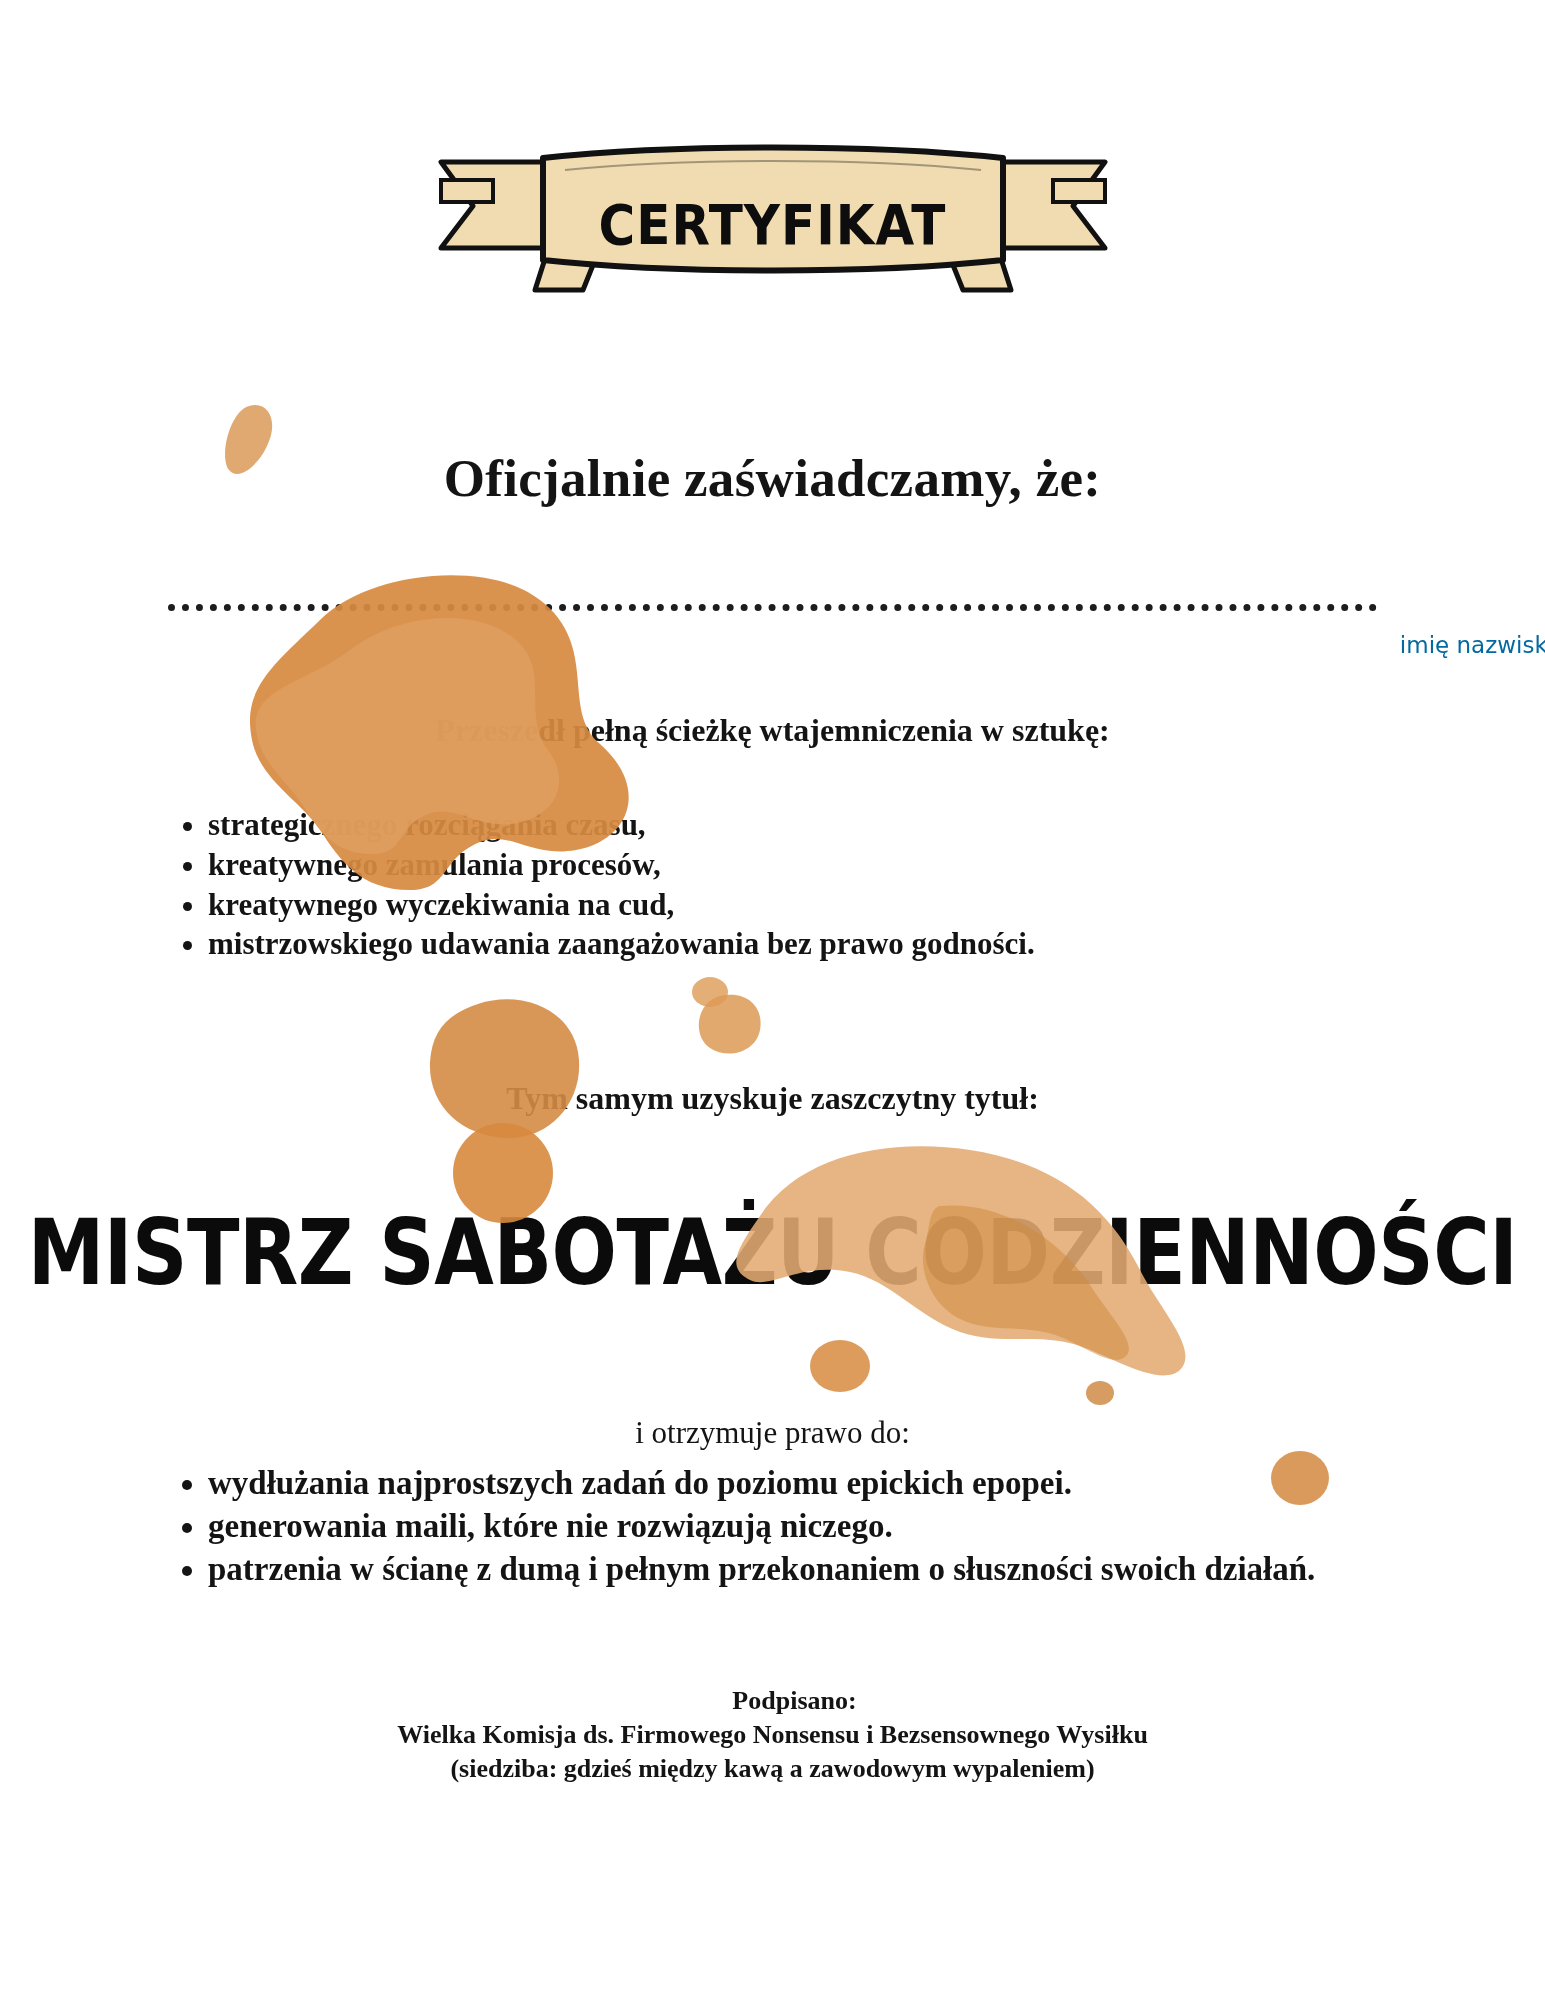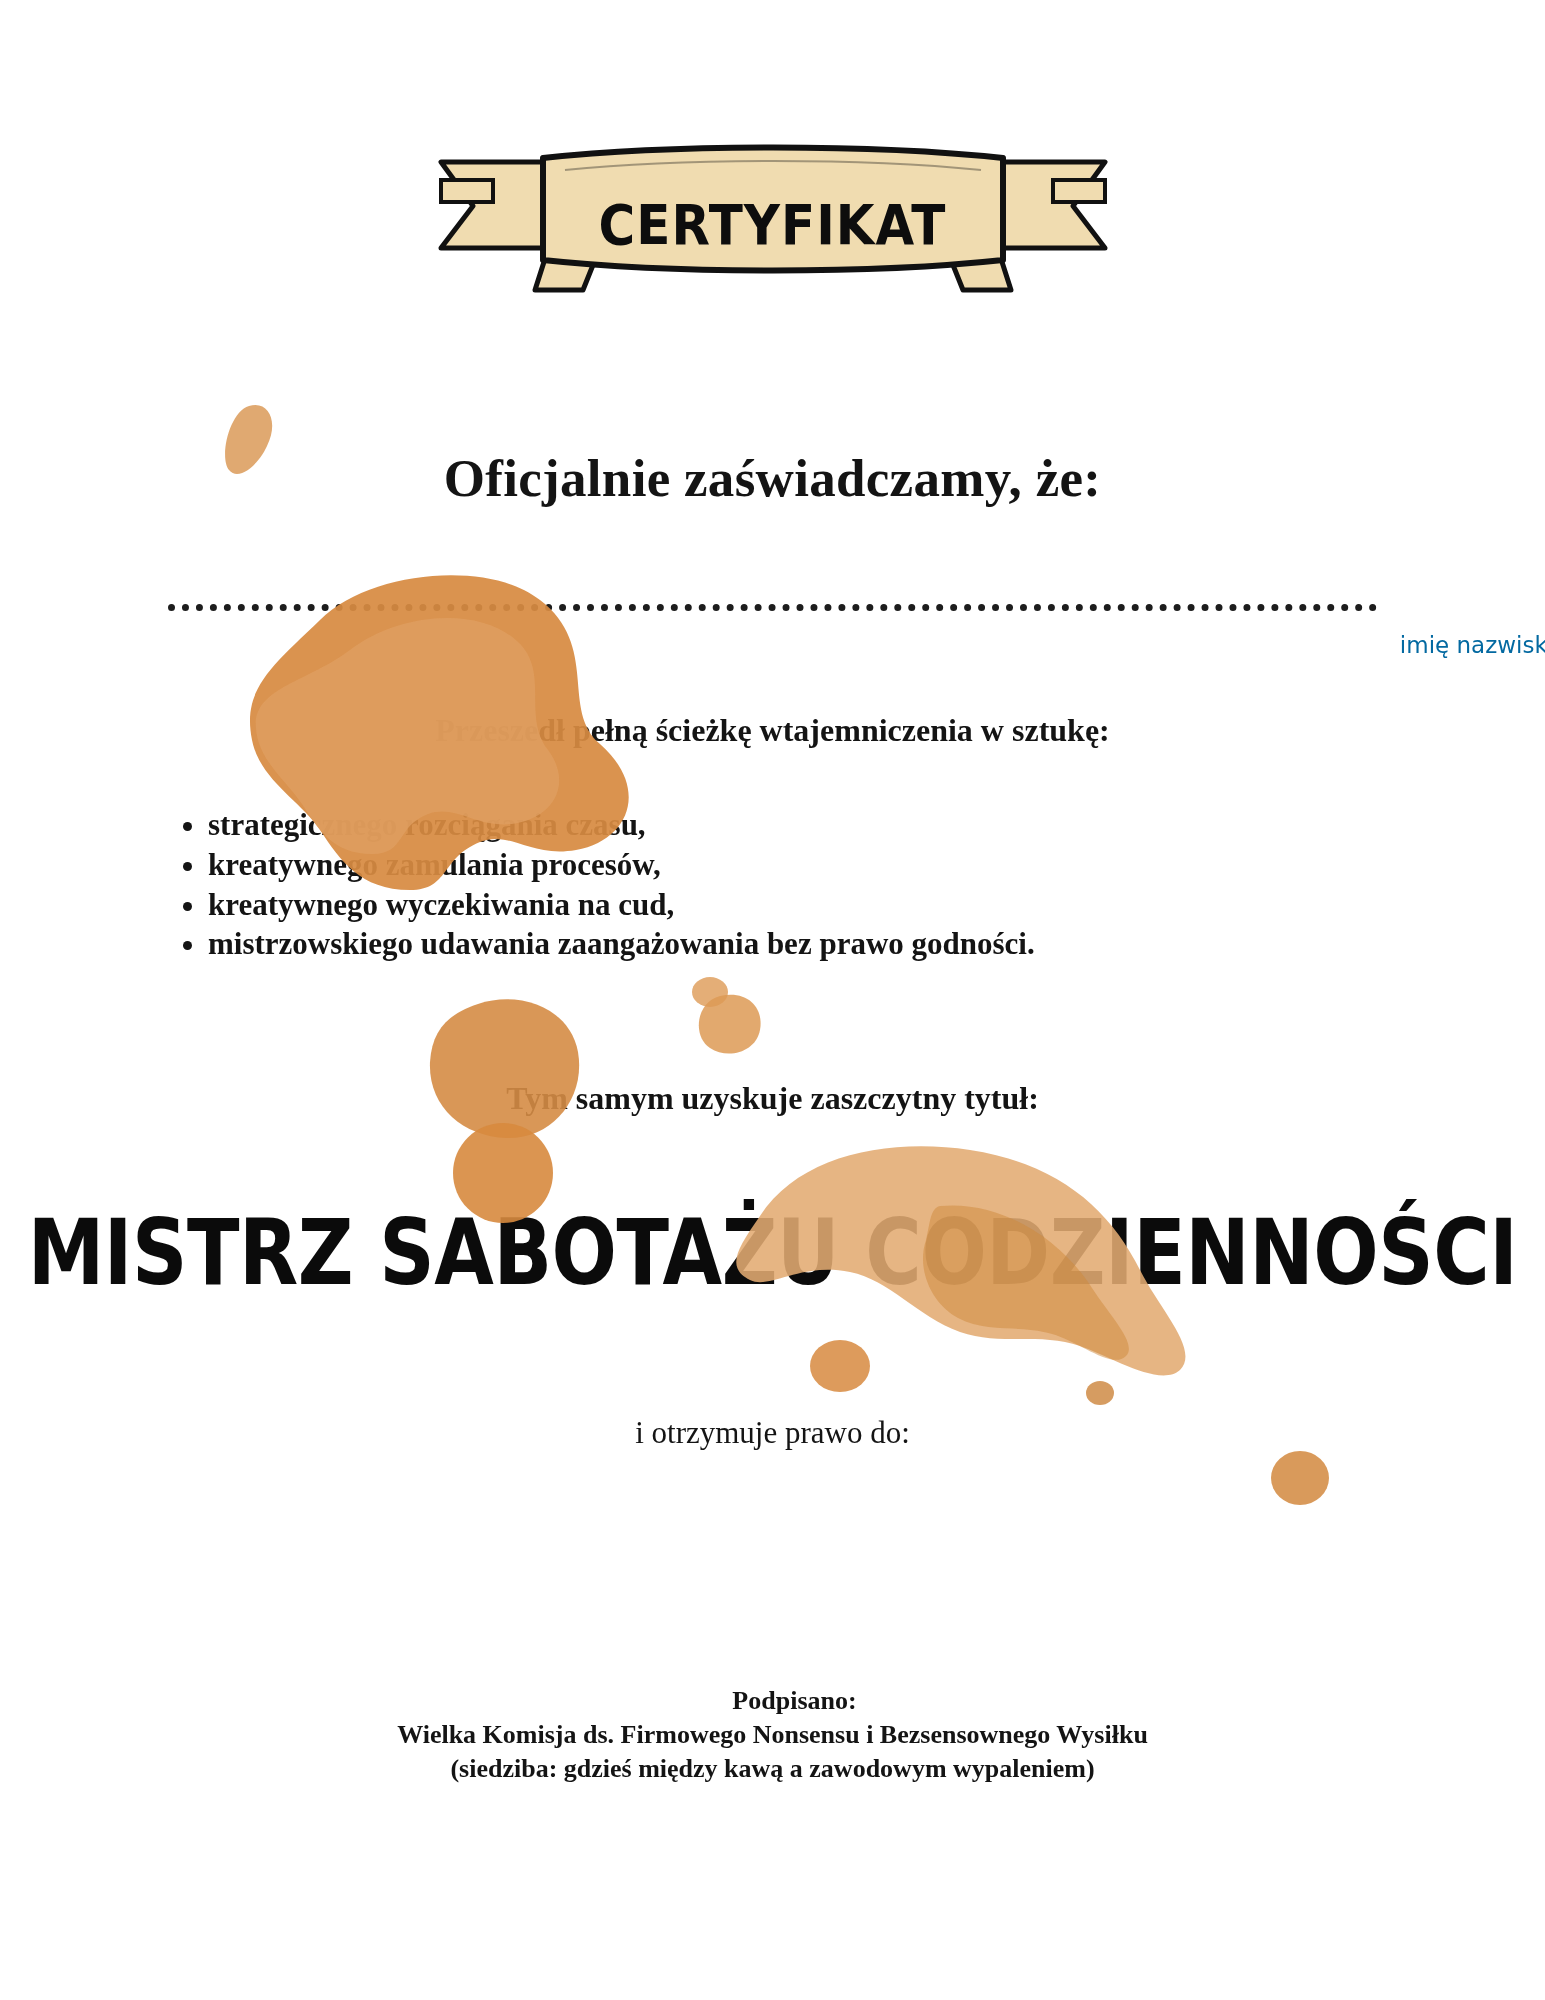--- a/index.html
+++ b/index.html
@@ -268,20 +268,25 @@
     <li>kreatywnego wyczekiwania na cud,</li>
     <li>mistrzowskiego udawania zaangażowania bez prawo godności.</li>
   </ul>
 
   <div class="subhead-2">Tym samym uzyskuje zaszczytny tytuł:</div>
 
   <div class="title-big">MISTRZ SABOTAŻU CODZIENNOŚCI</div>
 
   <div class="subhead-3">i otrzymuje prawo do:</div>
 
+  <ul class="list-b">
+    <li>wydłużania najprostszych zadań do poziomu epickich epopei.</li>
+    <li>generowania maili, które nie rozwiązują niczego.</li>
+    <li>patrzenia w ścianę z dumą i pełnym przekonaniem o słuszności swoich działań.</li>
+  </ul>
 
   <div class="sig">
     <div class="sig-title">Podpisano:</div>
     <div class="sig-line">Wielka Komisja ds. Firmowego Nonsensu i Bezsensownego Wysiłku</div>
     <div class="sig-line">(siedziba: gdzieś między kawą a zawodowym wypaleniem)</div>
   </div>
 
 </div>
 
 </body></html>

